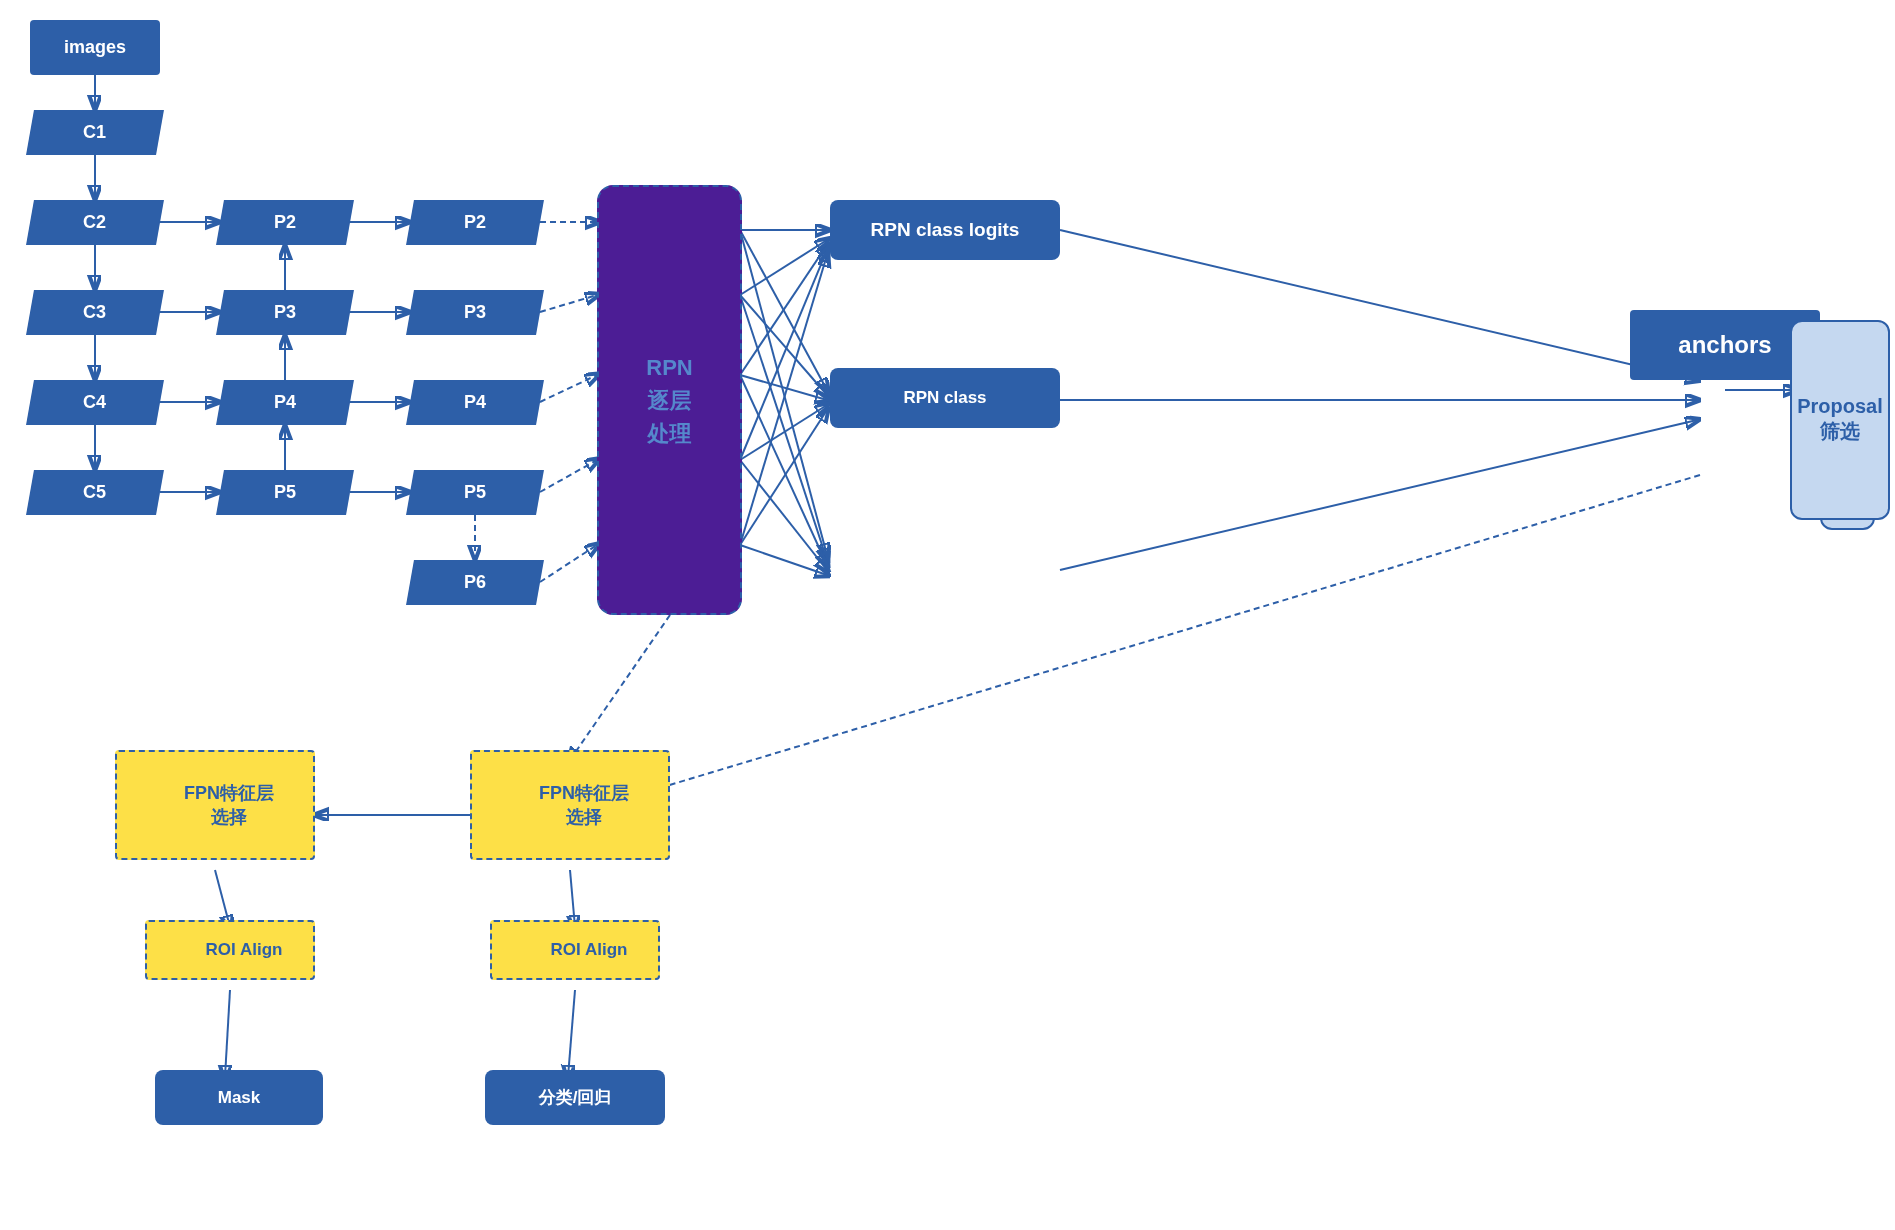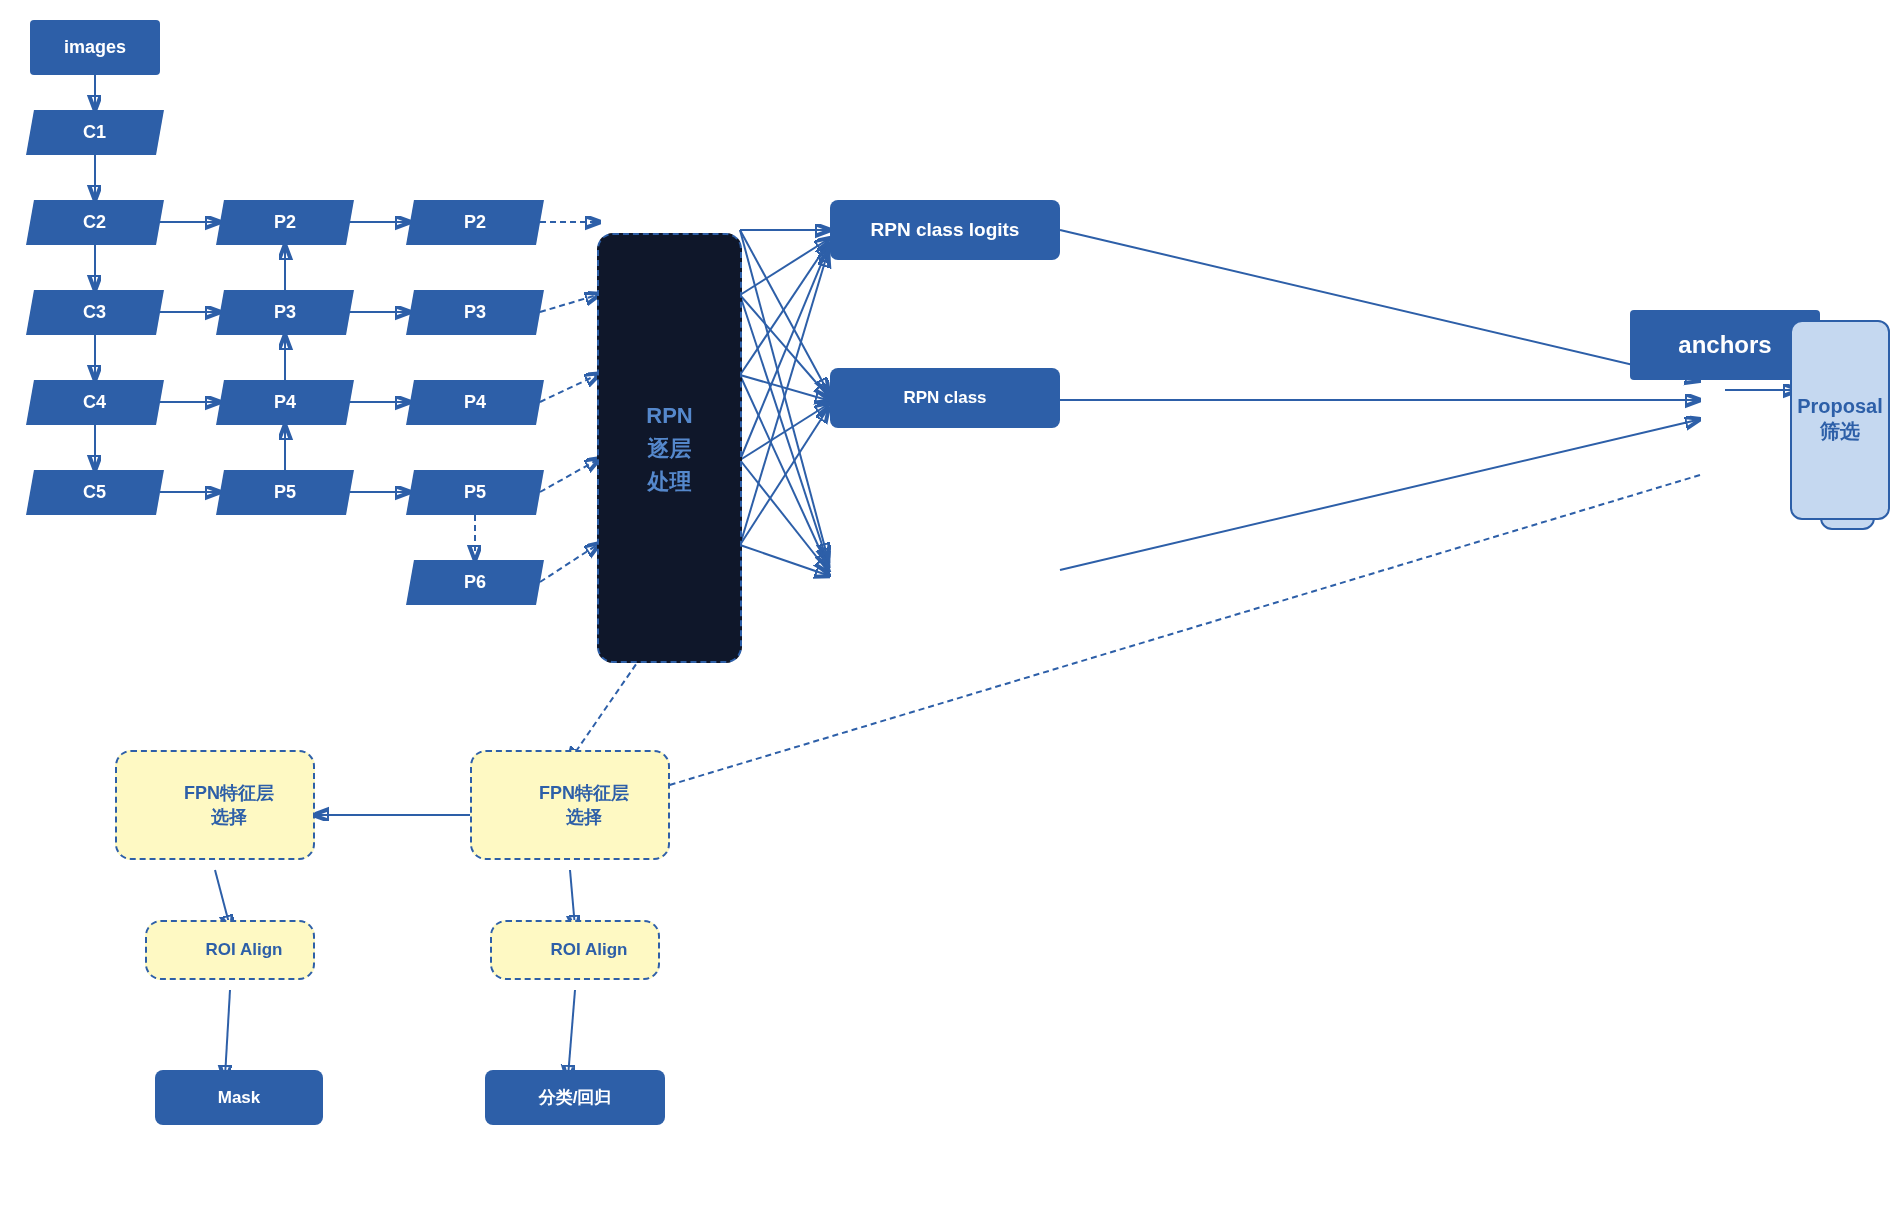--- a/index.html
+++ b/index.html
@@ -42,43 +42,42 @@
     }
 
     
     .rounded {
       background: #2d5fa8;
       border-radius: 8px;
     }
 
     
     .dashed-rounded {
-      background: #fef9c3;
+      background: #fde047;
       border: 2px dashed #2d5fa8;
-      border-radius: 16px;
+      border-radius: 4px;
       color: #2d5fa8;
       font-weight: bold;
       padding-left: 28px;
     }
 
     
     .rect {
       background: #2d5fa8;
       border-radius: 4px;
     }
 
     
     .dashed-large {
-      background: #0f172a;
+      background: #4c1d95;
       border: 2px dashed #2d5fa8;
       border-radius: 16px;
       color: #5588cc;
       font-size: 22px;
       line-height: 1.4;
-      margin-top: 48px;
     }
 
     
     .proposal-box {
       background: #c5d8f0;
       border: 2px solid #2d5fa8;
       border-radius: 12px;
       color: #2d5fa8;
       font-size: 22px;
       font-weight: bold;

